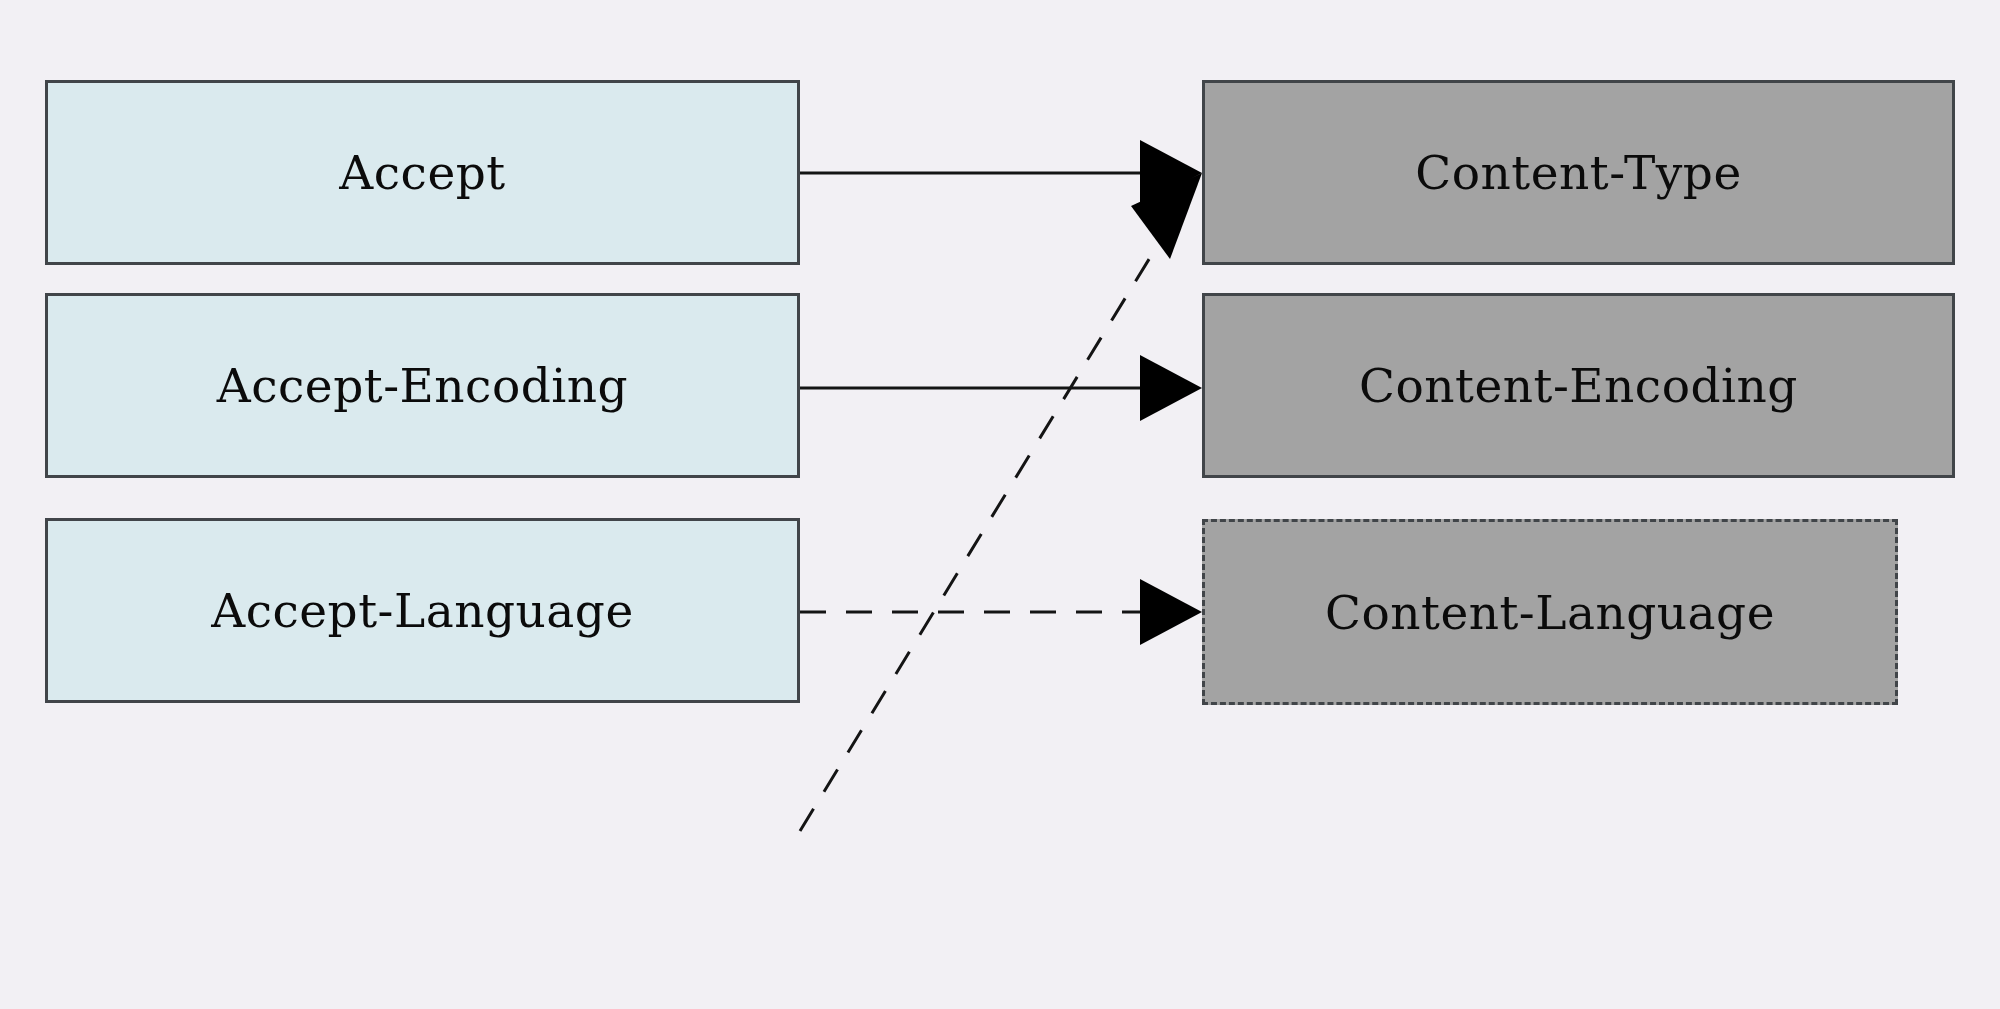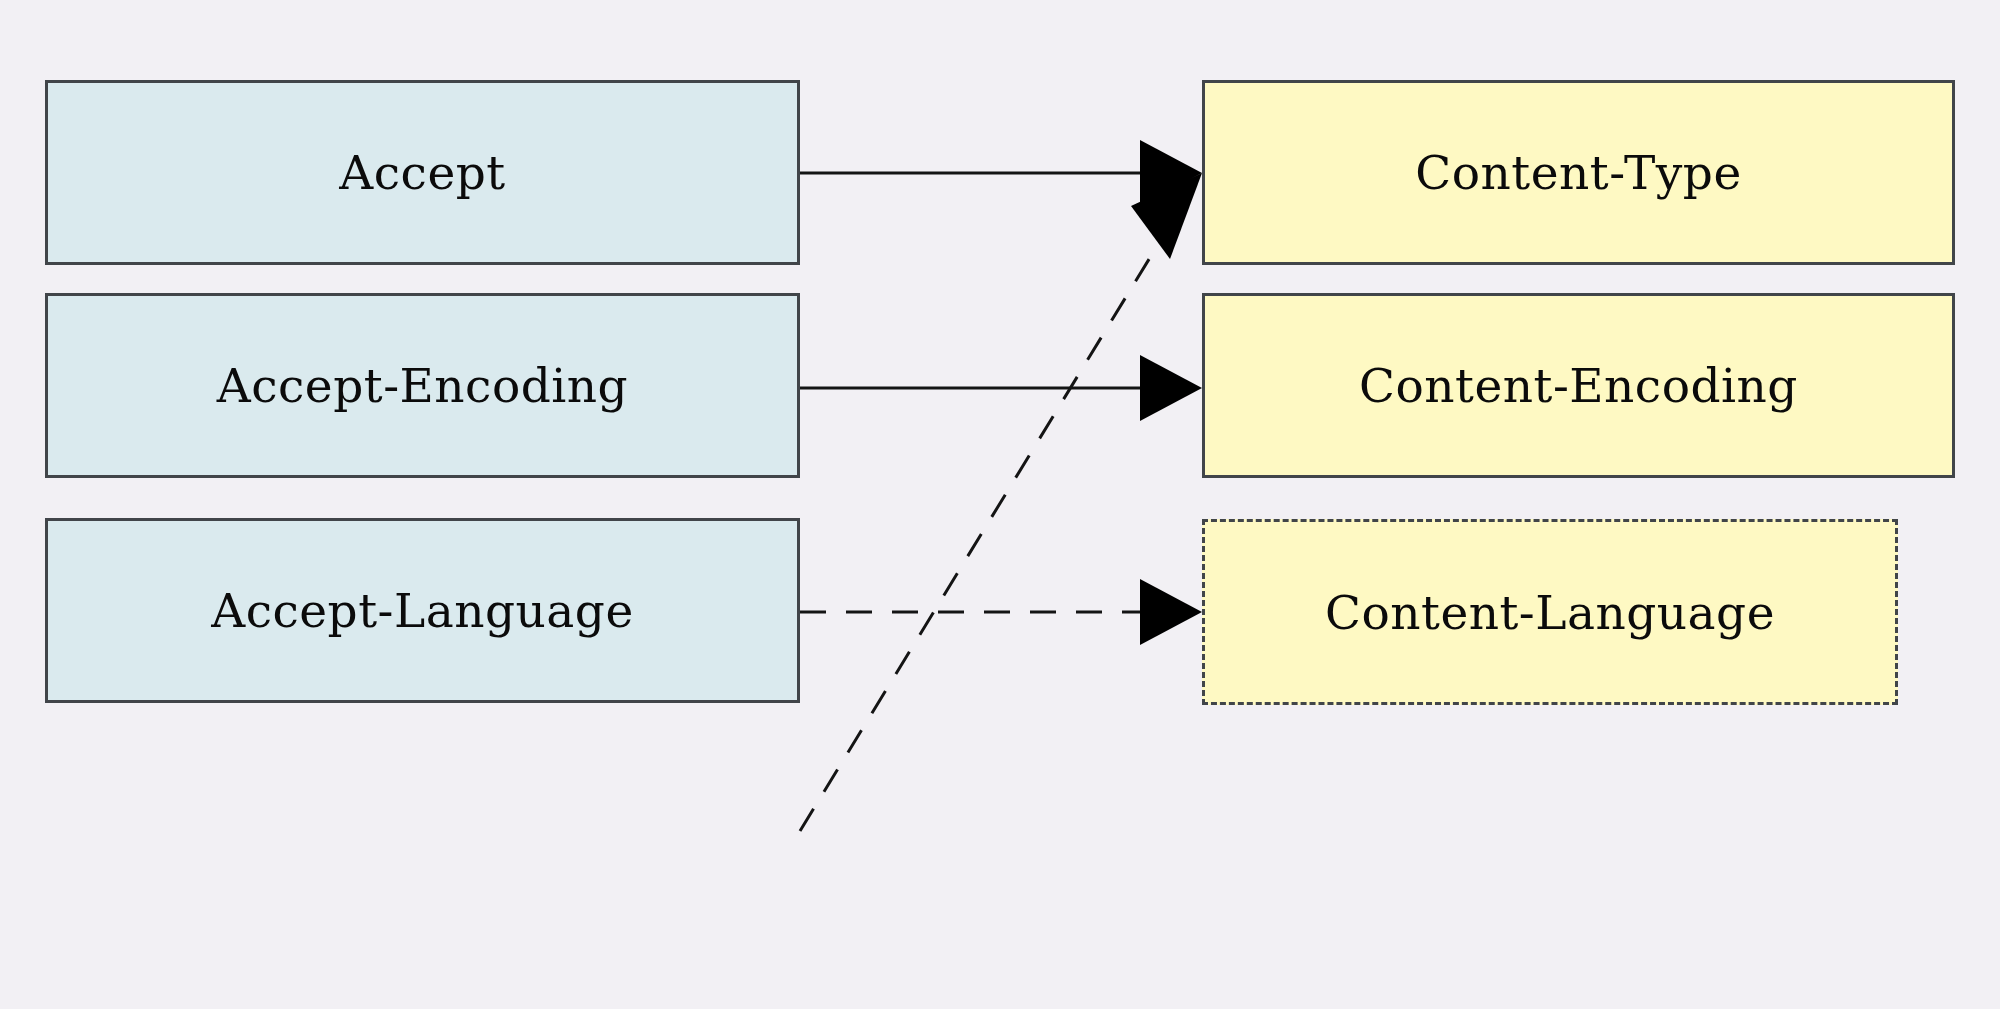--- a/index.html
+++ b/index.html
@@ -32,21 +32,21 @@
     justify-content: center;
     border: 3px solid #414549;
     font-size: 47px;
     line-height: 1;
     letter-spacing: 0.5px;
     color: #0b0b0b;
     white-space: nowrap;
     user-select: none;
   }
   .node.request  { background: #daeaee; }
-  .node.response { background: #fef9c3; }
+  .node.response { background: #a3a3a3; }
   .node.dashed   { border-style: dashed; border-width: 3px; }
   .node-label { display: block; }
 </style>
 </head>
 <body>
 
 <div id="canvas">
 
   <svg id="edge-layer" viewBox="0 0 2000 1009">
     <g>

